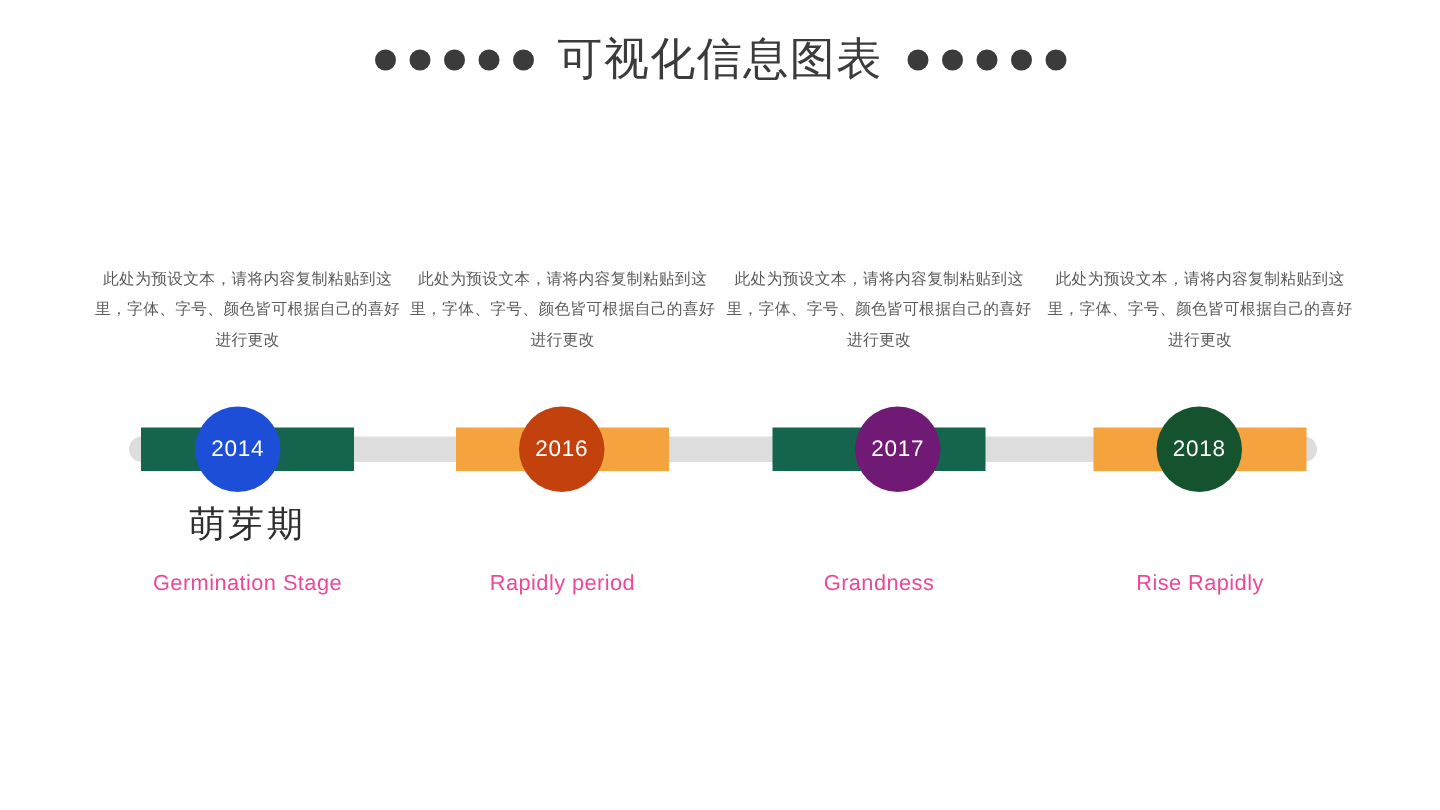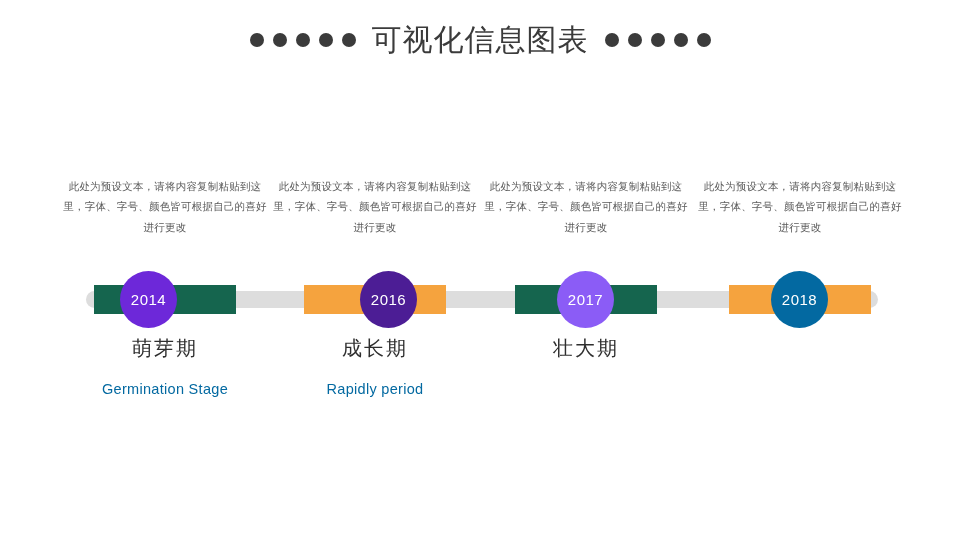--- a/index.html
+++ b/index.html
@@ -72,33 +72,33 @@
     color: #5b5b5b;
     text-align: center;
     letter-spacing: 0.2px;
   }
   .stage-cn {
     position: absolute;
     top: 336px;
     left: 0;
     width: 210px;
     text-align: center;
-    font-size: 20px;
+    font-size: 24px;
     color: #2e2e2e;
     letter-spacing: 2px;
     line-height: 1.2;
   }
   .stage-en {
     position: absolute;
     top: 381px;
     left: 0;
     width: 210px;
     text-align: center;
     font-size: 14.5px;
-    color: #0369a1;
+    color: #ec4899;
     letter-spacing: 0.3px;
     line-height: 1.2;
   }
 
   
   #rail {
     position: absolute;
     left: 86px;
     top: 291px;
     width: 792px;
@@ -155,44 +155,44 @@
 <div id="rail"></div>
 
 <div id="stages">
 
   <div class="stage" style="left:60px">
     <div class="stage-desc">此处为预设文本，请将内容复制粘贴到这里，字体、字号、颜色皆可根据自己的喜好进行更改</div>
     <div class="stage-cn">萌芽期</div>
     <div class="stage-en">Germination Stage</div>
   </div>
   <div class="bar" style="left:94px;background:#15654e"></div>
-  <div class="node" style="left:120px;background:#6d28d9">
+  <div class="node" style="left:130px;background:#1d4ed8">
     <span class="node-year">2014</span>
   </div>
 
   <div class="stage" style="left:270px">
     <div class="stage-desc">此处为预设文本，请将内容复制粘贴到这里，字体、字号、颜色皆可根据自己的喜好进行更改</div>
-    <div class="stage-cn">成长期</div>
     <div class="stage-en">Rapidly period</div>
   </div>
   <div class="bar" style="left:304px;background:#f5a33e"></div>
-  <div class="node" style="left:360px;background:#4c1d95">
+  <div class="node" style="left:346px;background:#c2410c">
     <span class="node-year">2016</span>
   </div>
 
   <div class="stage" style="left:481px">
     <div class="stage-desc">此处为预设文本，请将内容复制粘贴到这里，字体、字号、颜色皆可根据自己的喜好进行更改</div>
-    <div class="stage-cn">壮大期</div>
+    <div class="stage-en">Grandness</div>
   </div>
   <div class="bar" style="left:515px;background:#15654e"></div>
-  <div class="node" style="left:557px;background:#8b5cf6">
+  <div class="node" style="left:570px;background:#701a75">
     <span class="node-year">2017</span>
   </div>
 
   <div class="stage" style="left:695px">
     <div class="stage-desc">此处为预设文本，请将内容复制粘贴到这里，字体、字号、颜色皆可根据自己的喜好进行更改</div>
+    <div class="stage-en">Rise Rapidly</div>
   </div>
   <div class="bar" style="left:729px;background:#f5a33e"></div>
-  <div class="node" style="left:771px;background:#0369a1">
+  <div class="node" style="left:771px;background:#14532d">
     <span class="node-year">2018</span>
   </div>
 
 </div>
 
 </body></html>

